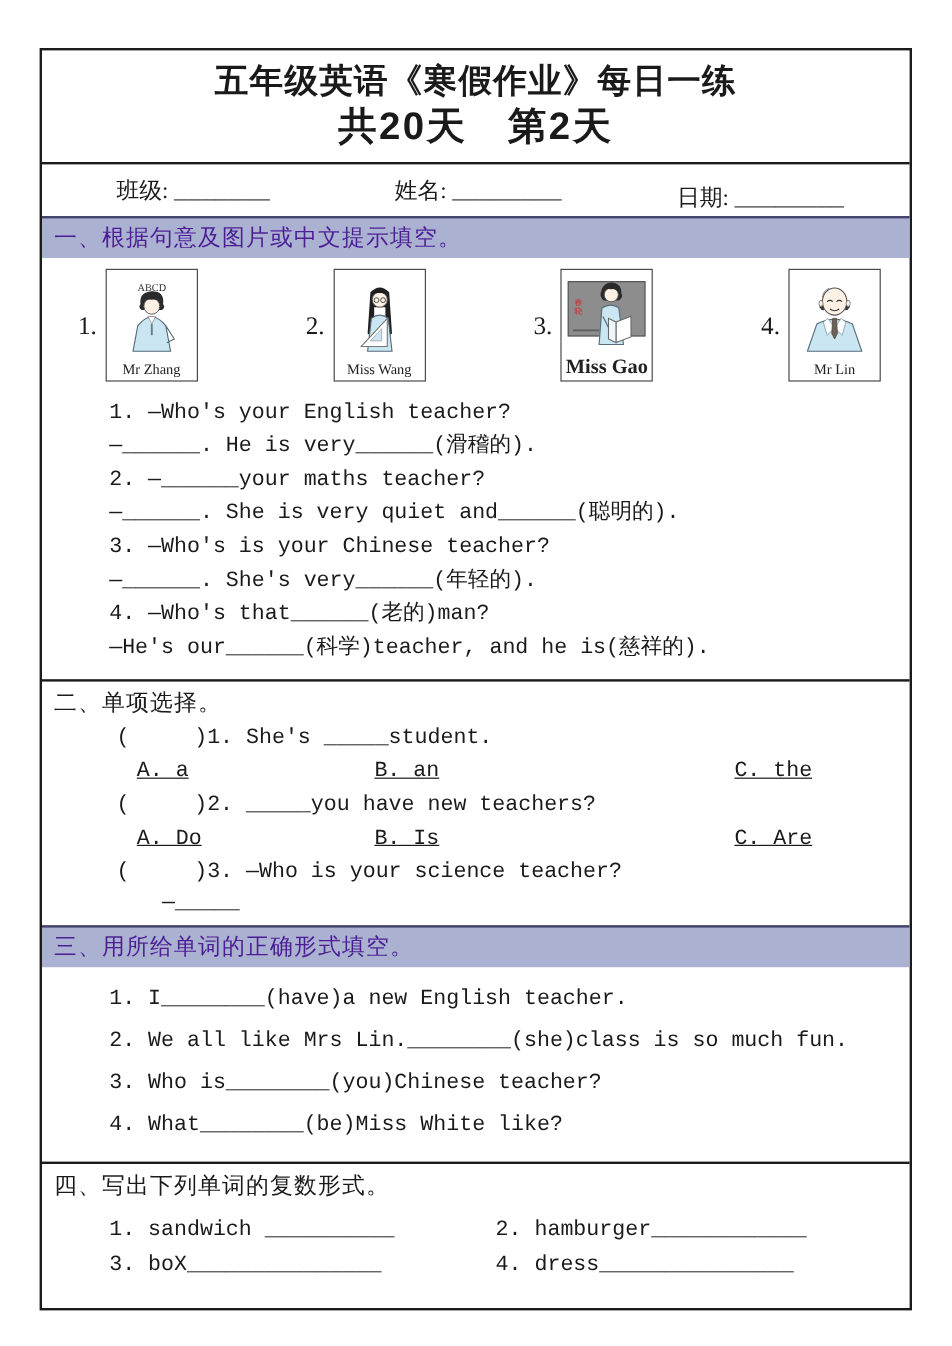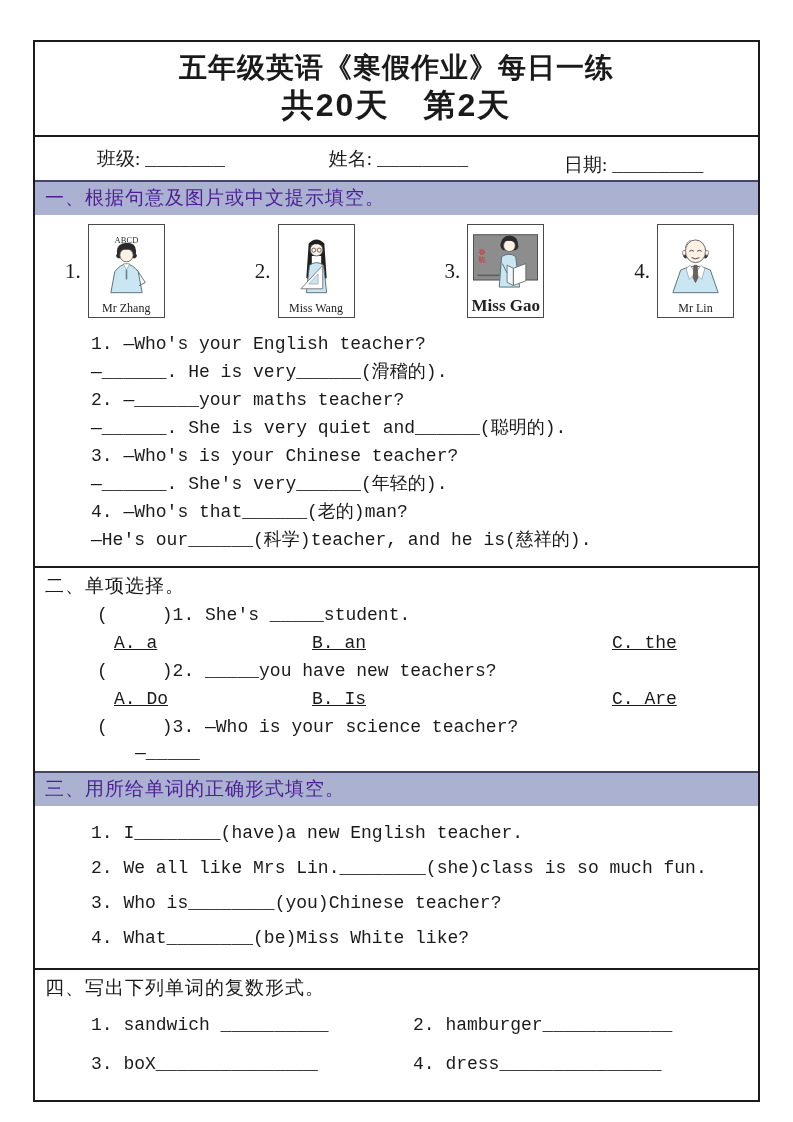--- a/index.html
+++ b/index.html
@@ -91,21 +91,21 @@
     font-family:"Liberation Mono","DejaVu Sans Mono",monospace;
     font-size:18px;line-height:28px;white-space:pre;text-decoration:underline;
   }
   
   .sec3-items{padding:10px 6px 12px 56px;}
   .sec3-items .q-line{line-height:35px;}
   
   .sec4{border-top:2.5px solid #1b1b1b;padding-bottom:22px;}
   .sec4-grid{
     display:grid;grid-template-columns:322px auto;
-    padding:8px 6px 0 56px;row-gap:11px;
+    padding:8px 6px 0 56px;row-gap:1px;
     font-family:"Liberation Mono","DejaVu Sans Mono",monospace;
     font-size:18px;line-height:28px;white-space:pre;
   }
 </style>
 </head>
 <body>
 
 <div class="sheet">
 
   <div class="title-row">

